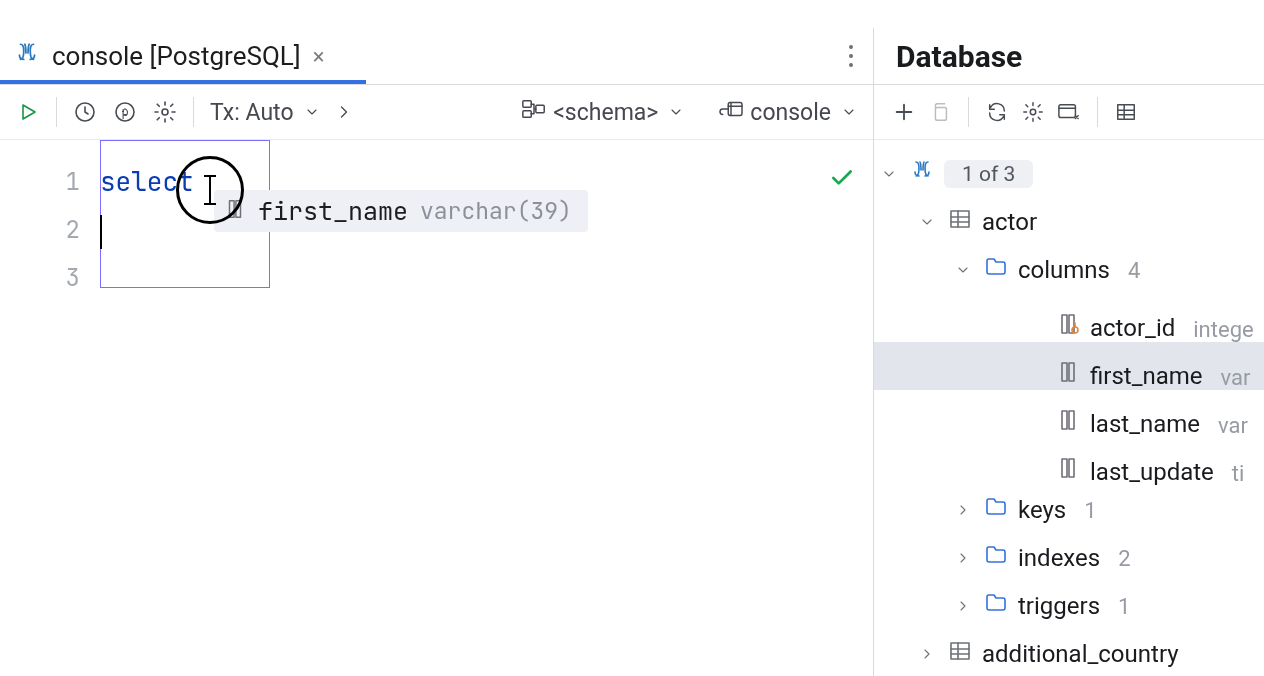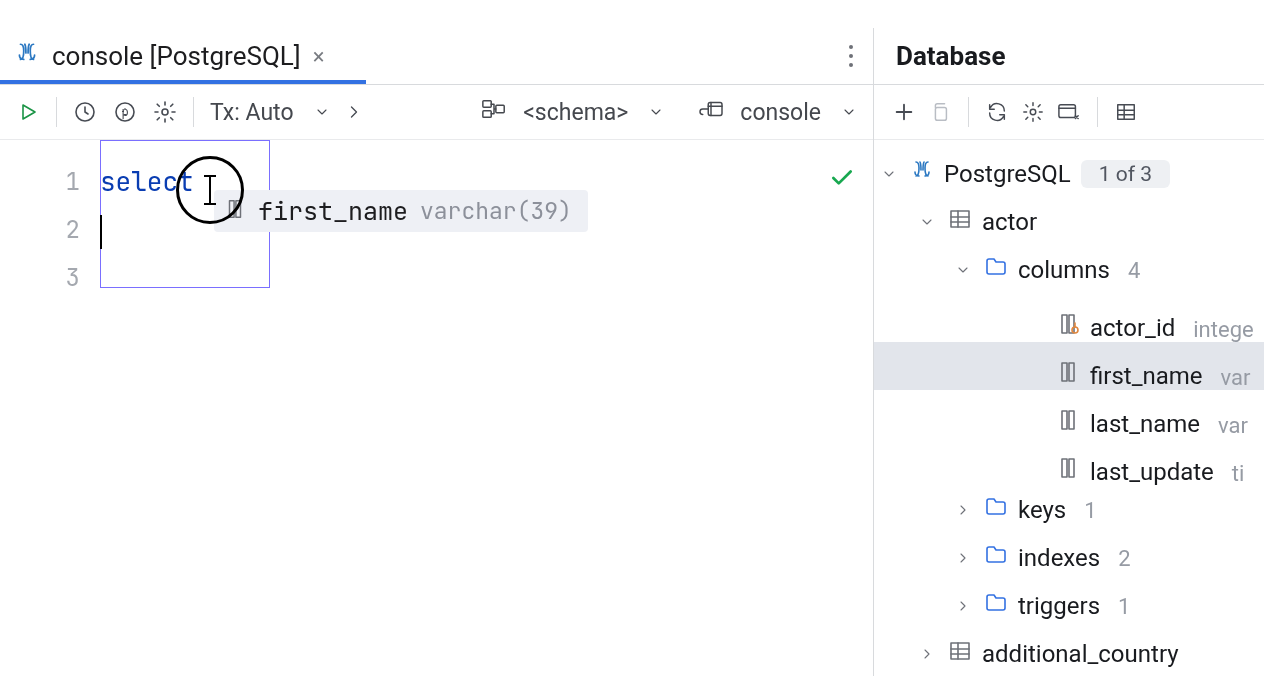--- a/index.html
+++ b/index.html
@@ -28,21 +28,21 @@
   .toolbar {
     display:flex; align-items:center; height:56px; border-top:1px solid #d8dadd;
     border-bottom:1px solid #e9eaec; padding:0 10px;
   }
   .tb-btn {
     display:flex; align-items:center; justify-content:center; width:36px; height:36px;
     cursor:pointer; border-radius:4px; color:#474b53;
   }
   .tb-sep { width:1px; height:30px; background:#d8dadd; margin:0 10px; }
   .tb-group { display:flex; align-items:center; gap:4px; }
-  .tb-text { font-size:23px; color:#45484e; display:flex; align-items:center; gap:16px; cursor:pointer; padding:0 6px; }
+  .tb-text { font-size:23px; color:#45484e; display:flex; align-items:center; gap:6px; cursor:pointer; padding:0 6px; }
   .chev-down { margin-left:4px; }
 
   
   .editor-body { flex:1; display:flex; position:relative; }
   .gutter { width:100px; text-align:right; padding:18px 20px 0 0; font-size:24px; color:#a4a8af; font-family:"JetBrains Mono", Menlo, Consolas, monospace; line-height:48px; user-select:none; }
   .code {
     flex:1; font-family:"JetBrains Mono", Menlo, Consolas, monospace; font-size:26px;
     padding-top:18px; line-height:48px; position:relative;
   }
   .code-line { height:48px; position:relative; white-space:pre; }
@@ -63,21 +63,21 @@
 
   
   .cursor-circle { position:absolute; width:68px; height:68px; border:3px solid #000; border-radius:50%; display:flex; align-items:center; justify-content:center; pointer-events:none; }
   .ibeam { width:14px; height:30px; position:relative; }
   .ibeam::before, .ibeam::after { content:""; position:absolute; left:50%; width:12px; height:2px; background:#000; transform:translateX(-50%); }
   .ibeam::before { top:0; } .ibeam::after { bottom:0; }
   .ibeam .stem { position:absolute; left:50%; top:2px; bottom:2px; width:2px; background:#000; transform:translateX(-50%); }
 
   
   .db-header { height:56px; display:flex; align-items:center; padding:0 22px; }
-  .db-title { font-size:26px; font-weight:700; }
+  .db-title { font-size:30px; font-weight:700; }
 
   .db-toolbar { height:56px; border-top:1px solid #d8dadd; border-bottom:1px solid #e9eaec; display:flex; align-items:center; padding:0 12px; }
 
   
   .tree { flex:1; overflow:hidden; font-size:24px; padding-top:10px; }
   .tree-row { display:flex; align-items:center; height:48px; gap:10px; cursor:pointer; white-space:nowrap; padding-right:4px; }
   .tree-row.selected { background:#e2e5eb; }
   .tw-chev { width:22px; display:flex; justify-content:center; color:#6e7178; }
   .tw-chev.none { visibility:hidden; }
   .tw-label { color:#191b1f; }
@@ -273,21 +273,20 @@
         <span class="tw-chev">
           <svg width="16" height="16" viewBox="0 0 24 24">
               <path d="M6 9l6 6 6-6"></path>
             </svg>
         </span>
         <span style="color:#2b78c2">
           <svg width="24" height="24" viewBox="0 0 24 24">
               <path d="M6 3c3 0 3 4 3 6s0 8-3 8M18 3c-3 0-3 4-3 6s0 8 3 8M10 3c1 2 1 5 1 8M14 3c-1 2-1 5-1 8M5 13c0 3 2 4 4 4M19 13c0 3-2 4-4 4"></path>
             </svg>
         </span>
-        <span class="tw-label">PostgreSQL</span>
         <span class="pill">1 of 3</span>
       </div>
 
       <div id="tree-rows">
           <div class="tree-row ind-2">
             <span class="tw-chev">
               <svg width="16" height="16" viewBox="0 0 24 24">
                 <path d="M6 9l6 6 6-6"></path>
               </svg>
             </span>

